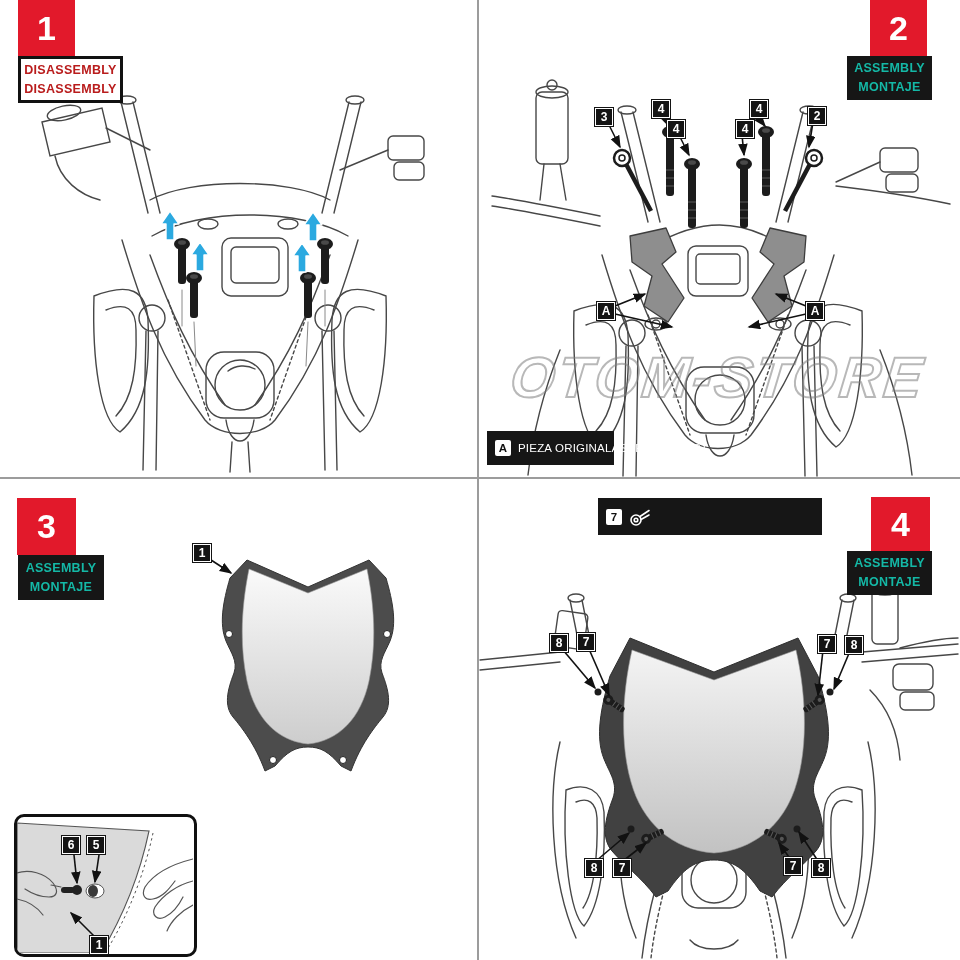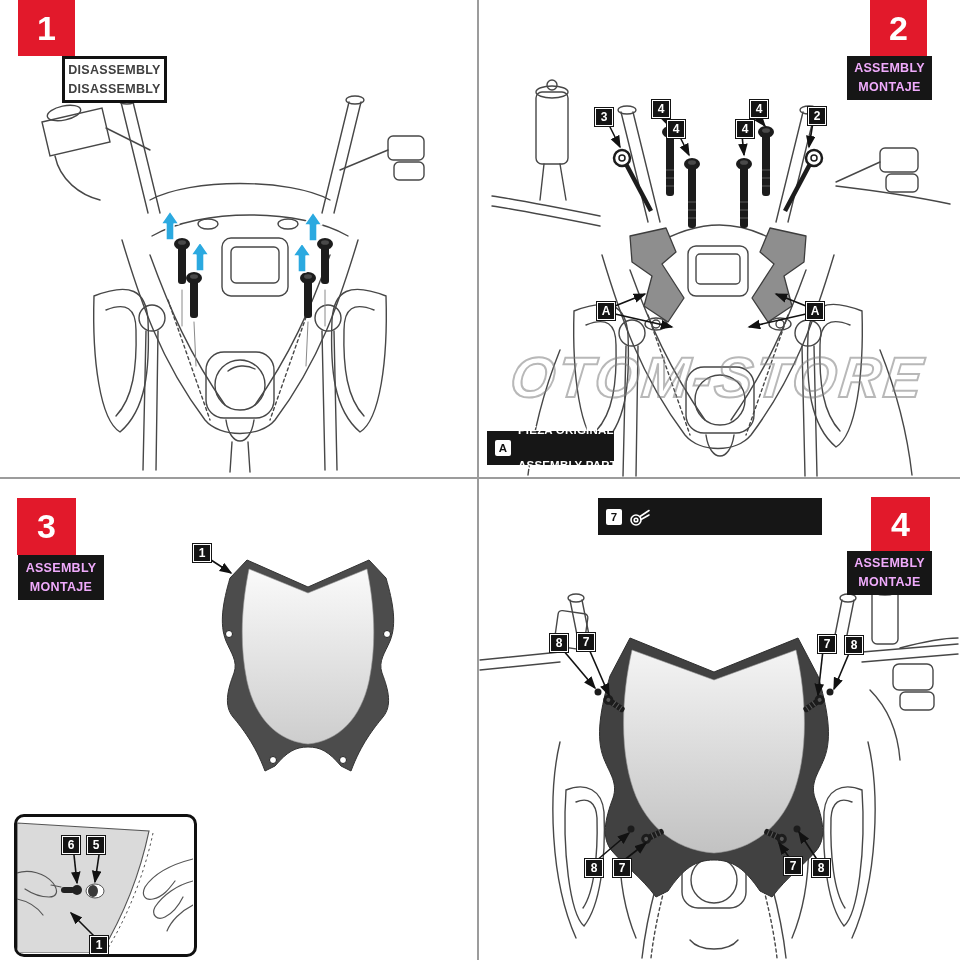--- a/index.html
+++ b/index.html
@@ -7,28 +7,28 @@
         font-family:"Liberation Sans",sans-serif;}
   svg{display:block;}
   .art{position:absolute;left:0;top:0;z-index:1;}
   .divider-v{position:absolute;left:477px;top:0;width:2px;height:960px;background:#9c9c9c;z-index:2;}
   .divider-h{position:absolute;left:0;top:477px;width:960px;height:2px;background:#9c9c9c;z-index:2;}
   .step-num{position:absolute;z-index:6;background:#e2192b;color:#fff;display:flex;
             align-items:center;justify-content:center;font-weight:bold;font-size:34px;}
   .step-label{position:absolute;z-index:6;display:flex;flex-direction:column;align-items:center;
               justify-content:center;text-align:center;font-weight:bold;font-size:12.5px;
               line-height:1.5;letter-spacing:.3px;}
-  .step-label.light{background:#fff;color:#404040;border:3px solid #111;margin-left:44px;}
-  .step-label.dark{background:#161616;color:#f0abfc;border:2px solid #161616;}
+  .step-label.light{background:#fff;color:#b91c1c;border:3px solid #111;}
+  .step-label.dark{background:#161616;color:#14b8a6;border:2px solid #161616;}
   .note-box{position:absolute;z-index:6;background:#161616;color:#fff;display:flex;
             align-items:center;gap:7px;padding:3px 8px;box-sizing:border-box;}
   .note-icon{background:#fff;color:#111;width:16px;height:16px;flex:0 0 16px;text-align:center;
              font-weight:bold;font-size:11.5px;line-height:16px;border-radius:2px;}
-  .note-text{display:flex;flex-direction:column;font-weight:bold;font-size:11.5px;line-height:1.3;
-             letter-spacing:.2px;white-space:nowrap;gap:20px;}
+  .note-text{display:flex;flex-direction:row;font-weight:normal;font-size:11.5px;line-height:1.3;
+             letter-spacing:.2px;white-space:nowrap;}
   .callout-layer{position:absolute;left:0;top:0;width:960px;height:960px;z-index:5;pointer-events:none;}
   .callout{position:absolute;transform:translate(-50%,-50%);width:16px;height:16px;
            background:#141414;color:#fff;text-align:center;font-weight:bold;font-size:12px;
            line-height:16px;border:1.5px solid #fff;outline:1.5px solid #141414;}
   .watermark{position:absolute;left:478px;top:336px;width:480px;height:82px;z-index:4;
              display:flex;align-items:center;justify-content:center;
              font-style:italic;font-weight:bold;font-size:57px;letter-spacing:3px;
              color:transparent;-webkit-text-stroke:2px rgba(125,125,125,.55);
              transform:skewX(-6deg);pointer-events:none;}
   .inset{position:absolute;left:14px;top:814px;width:183px;height:143px;z-index:3;

